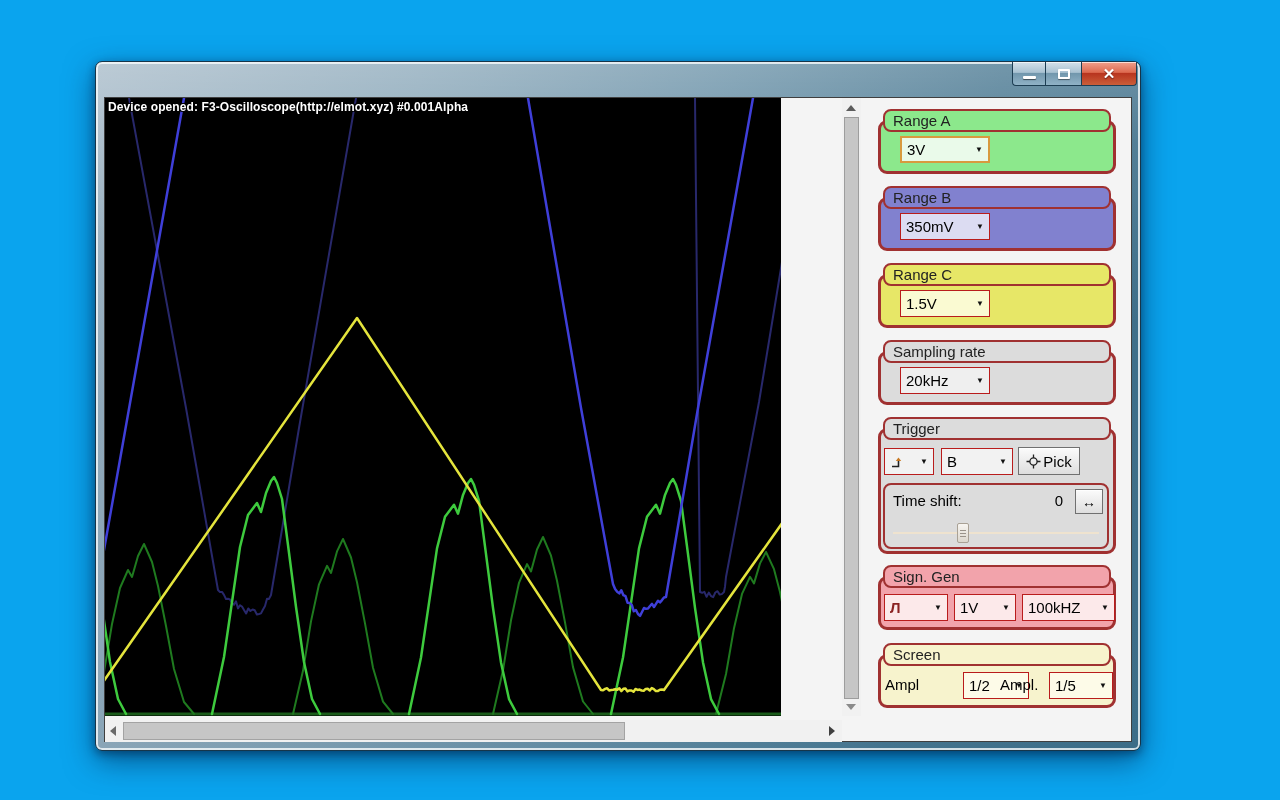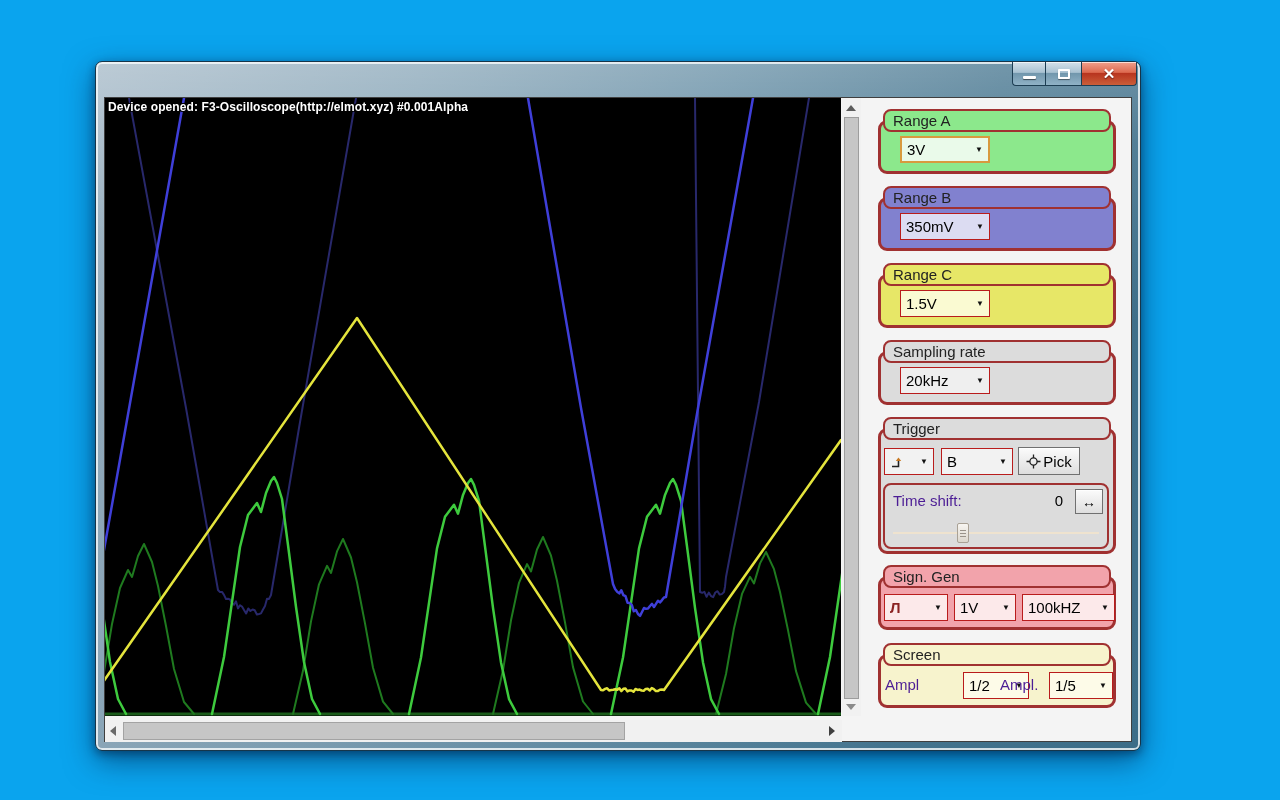--- a/index.html
+++ b/index.html
@@ -29,21 +29,21 @@
   .glyph-min{ width:13px; height:3px; background:#fff; border-radius:1px; margin-top:8px;
        box-shadow:0 1px 1px rgba(0,0,0,.55); }
   .glyph-max{ width:12px; height:10px; border:2px solid #fff; border-radius:1px;
        box-shadow:0 1px 1px rgba(0,0,0,.45); }
   .glyph-x{ color:#fff; font-size:15px; font-weight:bold; text-shadow:0 1px 1px rgba(60,0,0,.7); line-height:1; }
 
   .client{ position:absolute; left:8px; right:8px; top:35px; bottom:8px;
     background:#f4f4f4; border:1px solid #3f3f3f; }
 
   
-  .scope{ position:absolute; left:0; top:0; width:736px; height:618px; background:#000; overflow:hidden; }
+  .scope{ position:absolute; left:0; top:0; width:676px; height:618px; background:#000; overflow:hidden; }
   .scope svg{ position:absolute; left:0; top:0; }
   .status{ position:absolute; left:3px; top:2px; color:#fff; font-size:12px; font-weight:bold;
     letter-spacing:.1px;
     text-shadow:1px 1px 0 #000,-1px 1px 0 #000,1px -1px 0 #000,-1px -1px 0 #000; white-space:nowrap; }
 
   
   .vscroll{ position:absolute; left:737px; top:0; width:19px; height:618px; background:#f1f1f1; }
   .vthumb{ position:absolute; left:2px; right:2px; top:19px; height:582px;
     background:#c6c6c6; border:1px solid #9d9d9d; }
   .arr{ position:absolute; width:0; height:0; }
@@ -58,21 +58,21 @@
   
   .panel{ position:absolute; left:773px; width:238px; height:54px;
     border:3px solid #a03131; border-radius:9px; }
   .legend{ position:absolute; left:2px; right:2px; top:-14px; height:23px;
     border:2px solid #a03131; border-radius:8px; padding:1px 4px 0 8px;
     font-size:15px; color:#222; background:inherit; }
   .sel{ position:absolute; height:27px; border:1px solid #b91c1c; display:flex;
     align-items:center; padding:0 5px; font-size:15px; color:#000; cursor:default; }
   .sel .sel-a{ margin-left:auto; font-size:8px; color:#111; padding-left:4px; }
   .sel-focus{ border:2px solid #d89a3e; }
-  .row-label{ position:absolute; font-size:15px; color:#4c1d95; }
+  .row-label{ position:absolute; font-size:15px; color:#000000; }
 
   .p-rangeA{ top:22px; } .p-rangeB{ top:99px; } .p-rangeC{ top:176px; }
   .p-samp{ top:253px; } .p-trig{ top:330px; height:126px; }
   .p-gen{ top:478px; } .p-screen{ top:556px; }
   .sel-std{ left:3px; top:13px; width:90px;margin-left:16px; }
 
   
   .trig-sel-edge{ left:3px; top:17px; width:50px; }
   .trig-sel-src{ left:60px; top:17px; width:72px; }
   .btn{ position:absolute; border:1px solid #707070; background:linear-gradient(#fbfbfb,#dedede);

